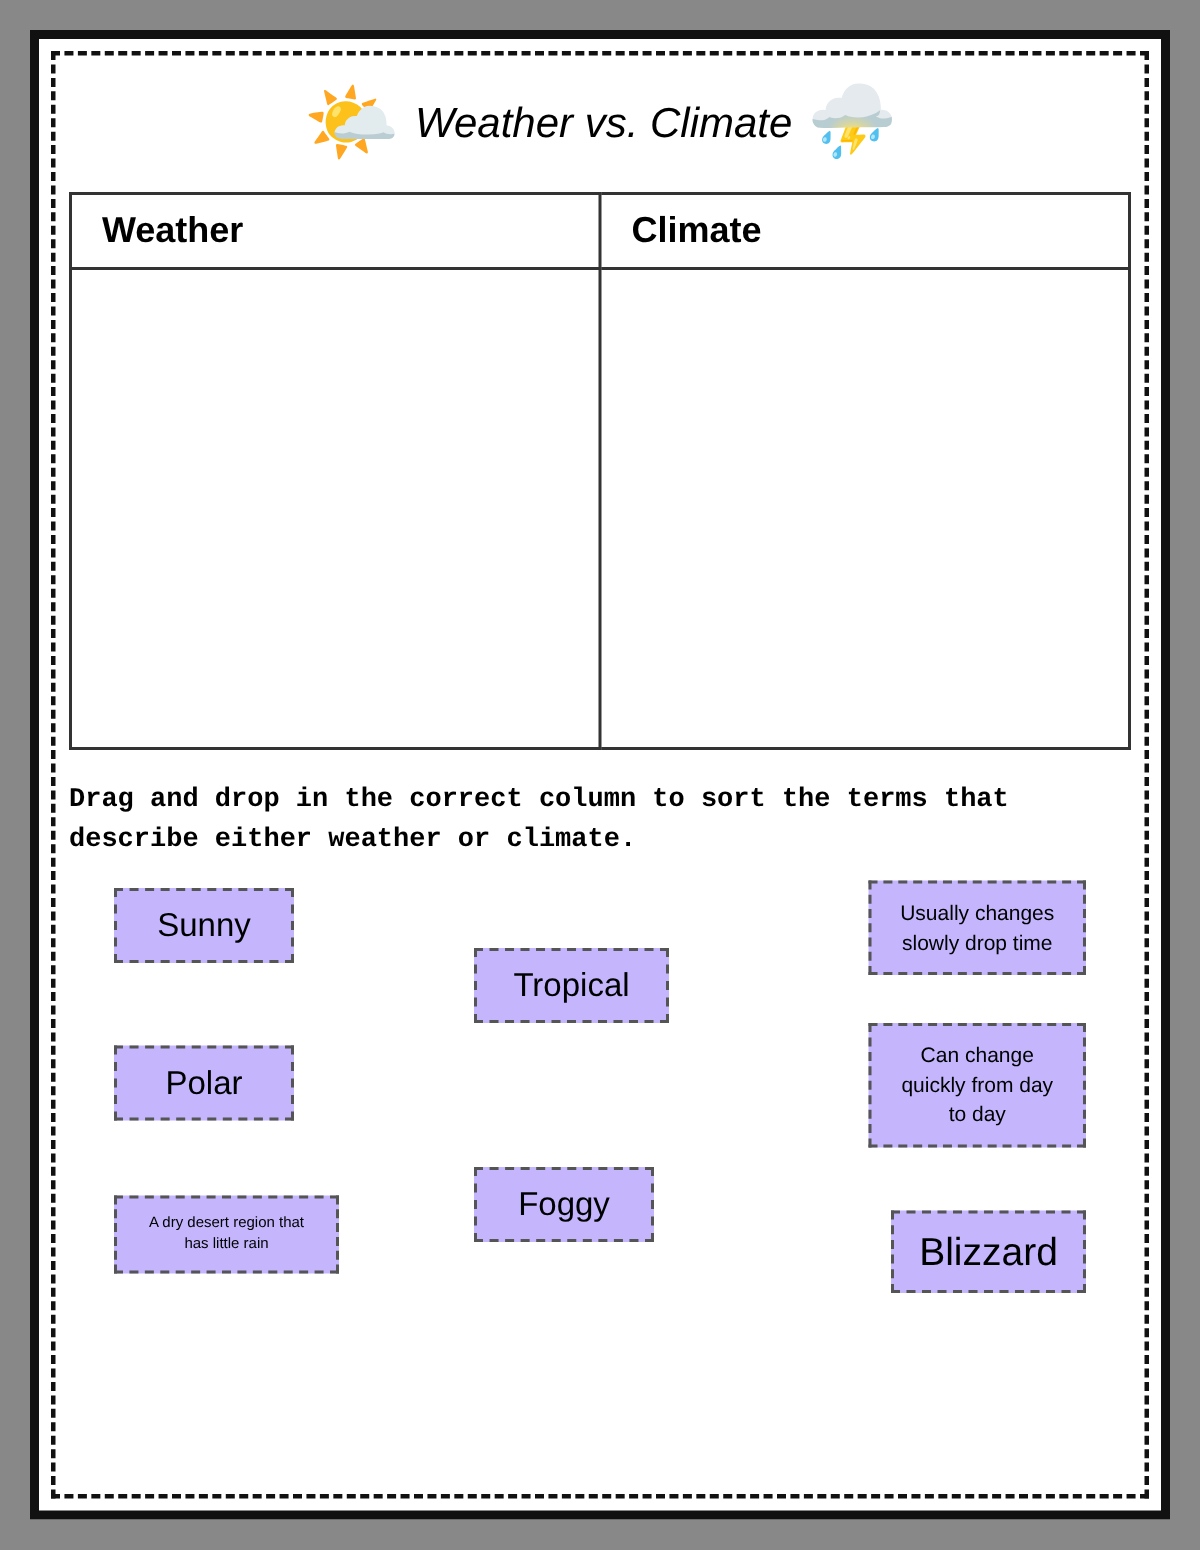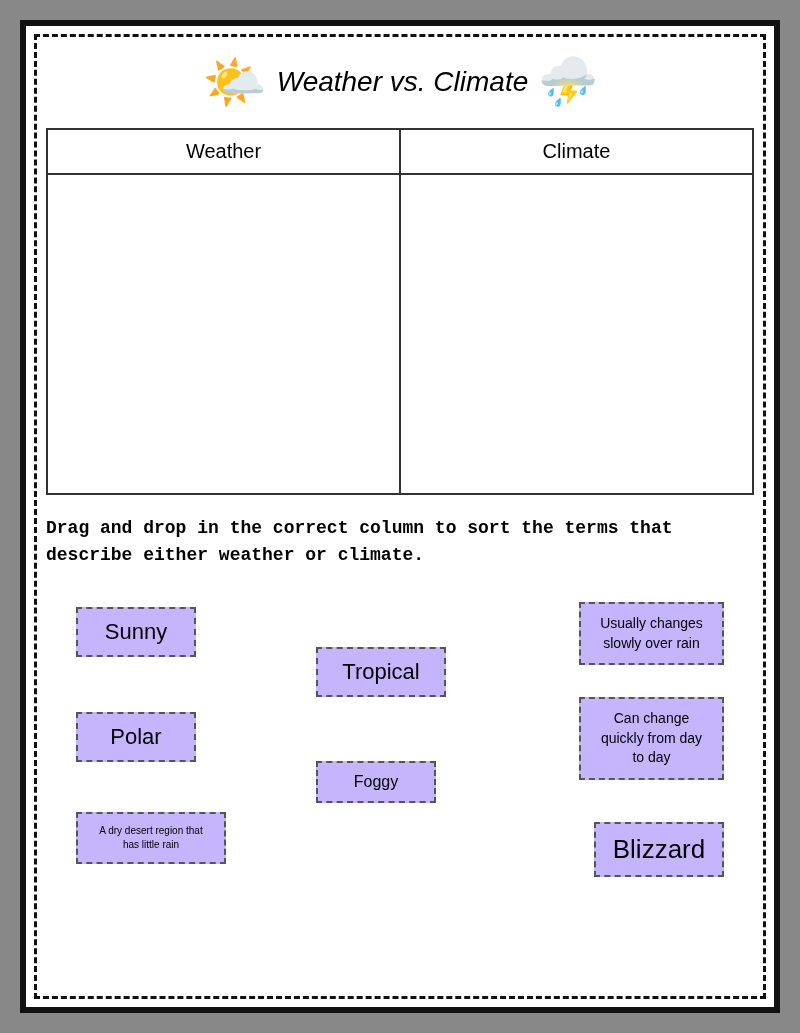--- a/index.html
+++ b/index.html
@@ -68,40 +68,40 @@
     .comparison-table {
       width: 100%;
       border-collapse: collapse;
       border: 2px solid #333;
       margin-bottom: 20px;
     }
 
     .comparison-table th {
       border: 2px solid #333;
       padding: 10px 20px;
-      text-align: center;
-      font-weight: normal;
-      font-size: 20px;
+      text-align: left;
+      font-weight: bold;
+      font-size: 24px;
       background: white;
       font-family: 'Comic Sans MS', cursive, sans-serif;
     }
 
     .comparison-table td {
       border: 2px solid #333;
       height: 320px;
       width: 50%;
       vertical-align: top;
       padding: 10px;
     }
 
     .instruction-text {
       font-size: 18px;
       font-weight: bold;
       font-family: 'Courier New', monospace;
-      margin-bottom: 28px;
+      margin-bottom: 8px;
       line-height: 1.5;
     }
 
     .drag-items-area {
       position: relative;
       width: 100%;
       height: 320px;
     }
 
     .drag-item-abs {
@@ -146,32 +146,32 @@
 
     <div class="drag-item-abs" style="left: 30px; top: 10px; font-size: 22px; min-width: 120px;">
       <span>Sunny</span>
     </div>
 
     <div class="drag-item-abs" style="left: 270px; top: 50px; font-size: 22px; min-width: 130px;">
       <span>Tropical</span>
     </div>
 
     <div class="drag-item-abs" style="right: 30px; top: 5px; font-size: 14px; max-width: 145px; line-height: 1.4;">
-      <span>Usually changes slowly over rain</span>
+      <span>Usually changes slowly drop time</span>
     </div>
 
     <div class="drag-item-abs" style="right: 30px; top: 100px; font-size: 14px; max-width: 145px; line-height: 1.4;">
       <span>Can change quickly from day to day</span>
     </div>
 
     <div class="drag-item-abs" style="left: 30px; top: 115px; font-size: 22px; min-width: 120px;">
       <span>Polar</span>
     </div>
 
-    <div class="drag-item-abs" style="left: 270px; top: 164px; font-size: 16px; min-width: 120px;">
+    <div class="drag-item-abs" style="left: 270px; top: 196px; font-size: 22px; min-width: 120px;">
       <span>Foggy</span>
     </div>
 
     <div class="drag-item-abs" style="left: 30px; top: 215px; font-size: 10px; max-width: 150px; line-height: 1.4;">
       <span>A dry desert region that has little rain</span>
     </div>
 
     <div class="drag-item-abs" style="right: 30px; top: 225px; font-size: 26px; min-width: 130px;">
       <span>Blizzard</span>
     </div>

